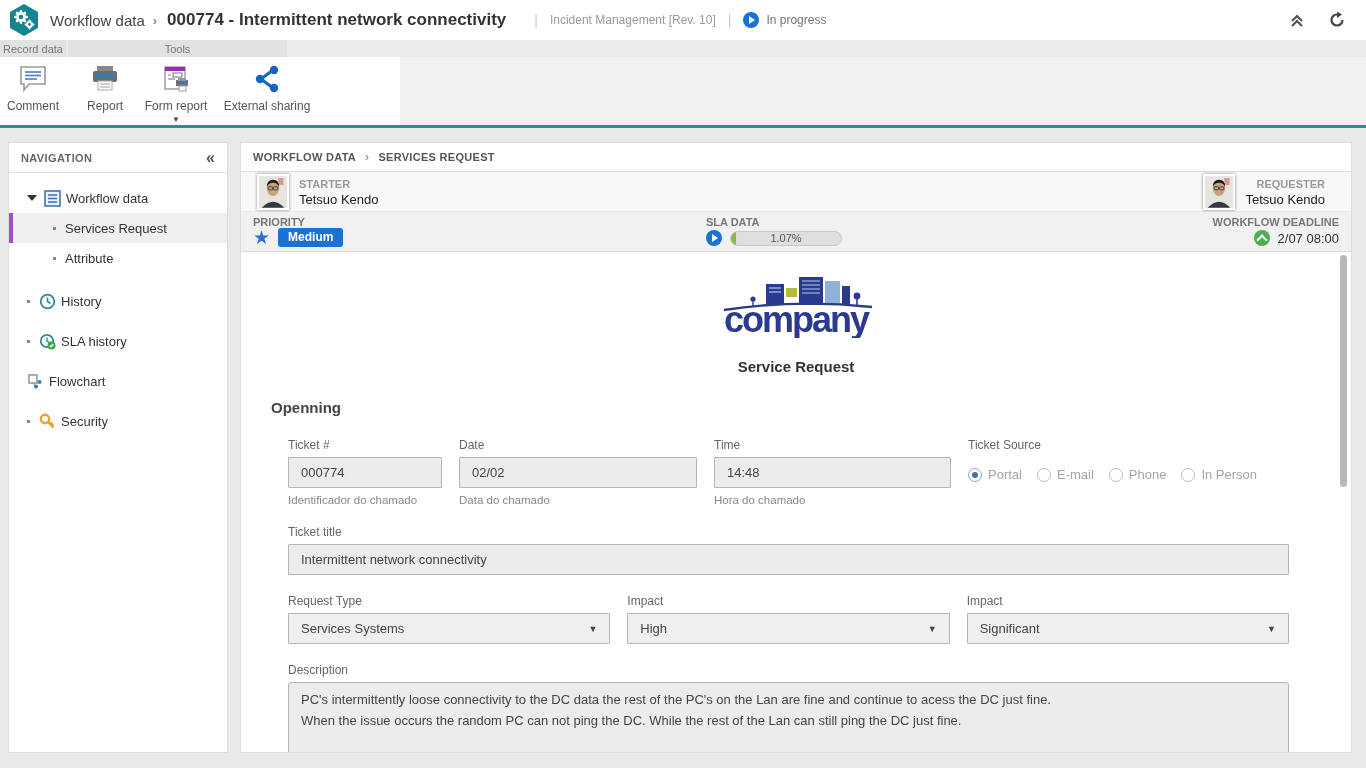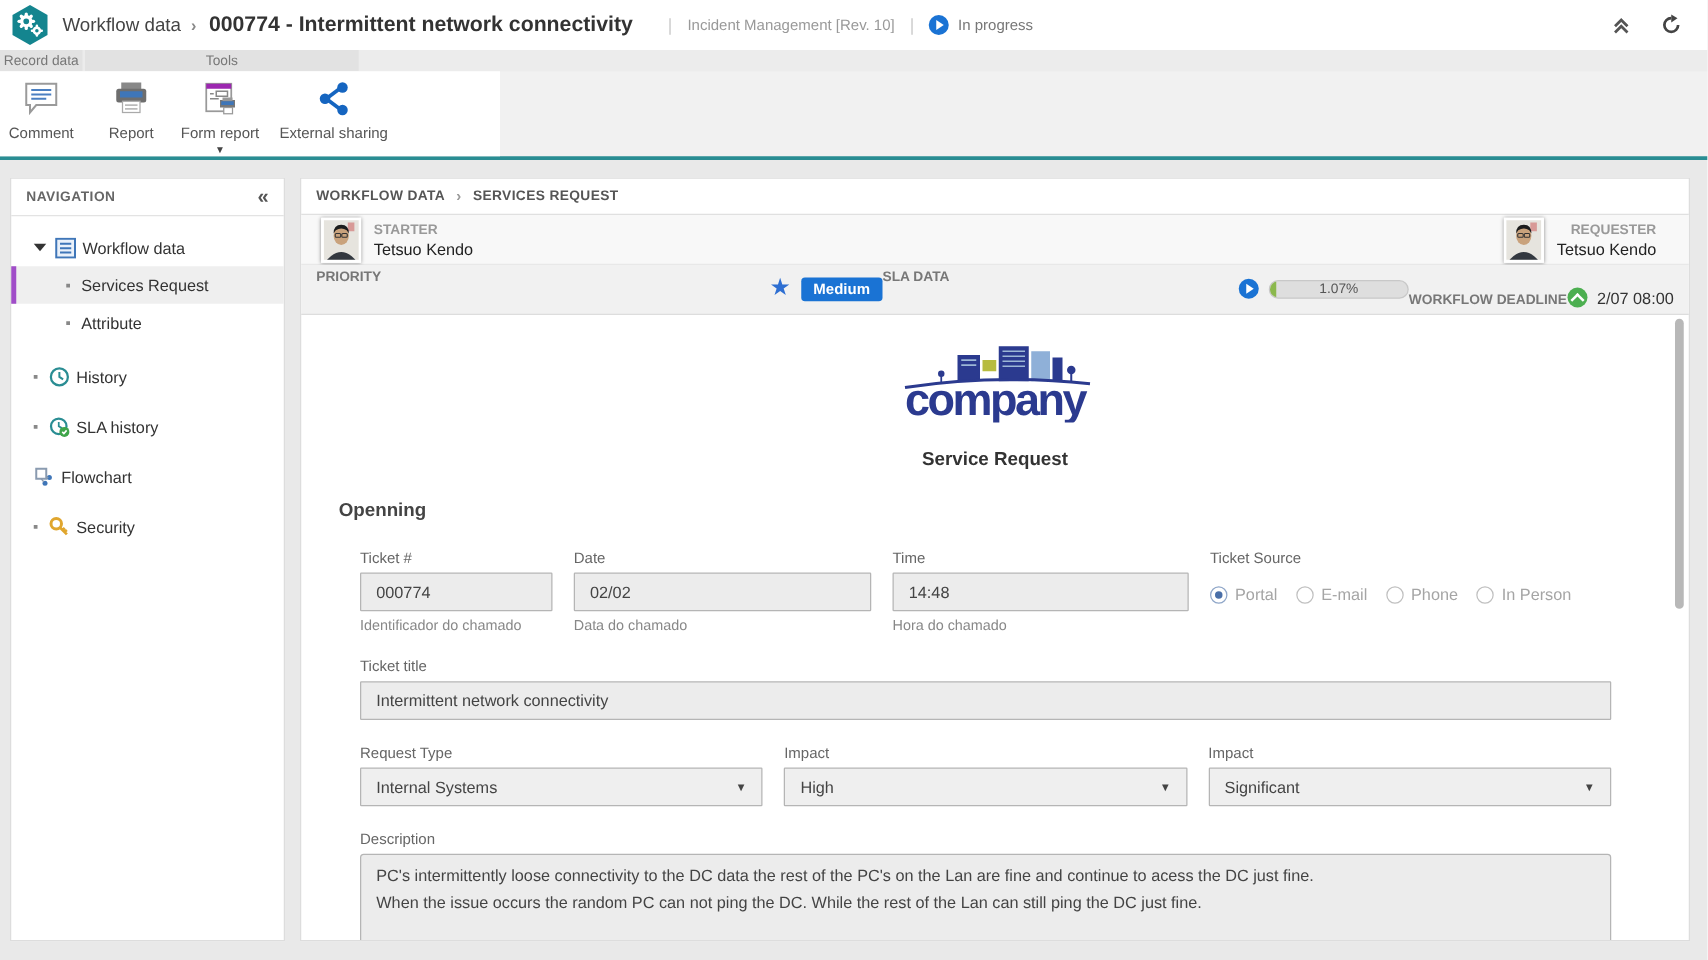--- a/index.html
+++ b/index.html
@@ -62,21 +62,21 @@
   .crumb-chev { color:#999; margin:0 9px; font-size:12px; }
   .people { height:40px; background:#f8f8f8; border-bottom:1px solid #e8e8e8; display:flex; align-items:center; padding:0 16px; flex:0 0 auto;justify-content:center; }
   .avatar { width:32px; height:36px; border:2px solid #fff; box-shadow:0 0 3px rgba(0,0,0,.45); flex:0 0 auto; }
   .pcol { display:flex; flex-direction:column; justify-content:center; margin:0 10px; line-height:15px; }
   .p-label { font-size:11px; font-weight:bold; color:#999; }
   .p-name { font-size:13px; color:#222; }
   .person-right { margin-left:auto; display:flex; align-items:center; }
   .person-right .pcol { text-align:right; }
 
   .statusrow { height:40px; background:#f1f1f1; border-bottom:1px solid #ddd; display:flex; padding:4px 12px 5px; flex:0 0 auto; }
-  .scell { display:flex; justify-content:space-between; }
+  .scell { display:flex; flex-direction:column; justify-content:space-between; }
   .s-label { font-size:11px; font-weight:bold; color:#777; }
   .cell-priority { width:453px; }
   .cell-sla { flex:1; }
   .cell-deadline { align-items:flex-end; }
   .p-content { display:flex; align-items:center; gap:8px; }
   .star { color:#2e6fd2; font-size:19px; line-height:16px; }
   .badge { background:#1a73d4; color:#fff; font-weight:bold; font-size:12px; padding:2px 10px 3px; border-radius:3px; }
   .sla-pill { width:112px; height:15px; background:#dedede; border:1px solid #c8c8c8; border-radius:8px; font-size:11px; color:#555; display:flex; align-items:center; justify-content:center; position:relative; overflow:hidden; }
   .sla-fill { position:absolute; left:0; top:0; bottom:0; width:5px; background:#8bb84d; }
   .green-circle { width:16px; height:16px; border-radius:50%; background:#4caf50; position:relative; flex:0 0 auto; }
@@ -418,21 +418,21 @@
 
         <div class="row-mt">
           <div class="f-label">Ticket title</div>
           <div class="inputbox">Intermittent network connectivity</div>
         </div>
 
         <div class="row3 row-mt">
           <div>
             <div class="f-label">Request Type</div>
             <div class="inputbox selectbox">
-              <span>Internal Systems</span>
+              <span>Services Systems</span>
               <span class="sel-caret">▼</span>
             </div>
           </div>
           <div>
             <div class="f-label">Impact</div>
             <div class="inputbox selectbox">
               <span>High</span>
               <span class="sel-caret">▼</span>
             </div>
           </div>

